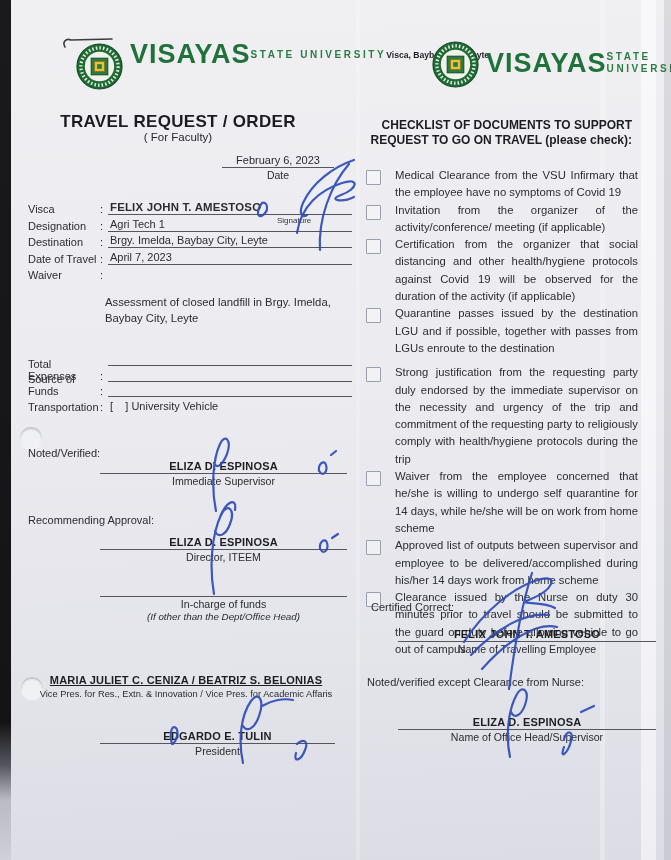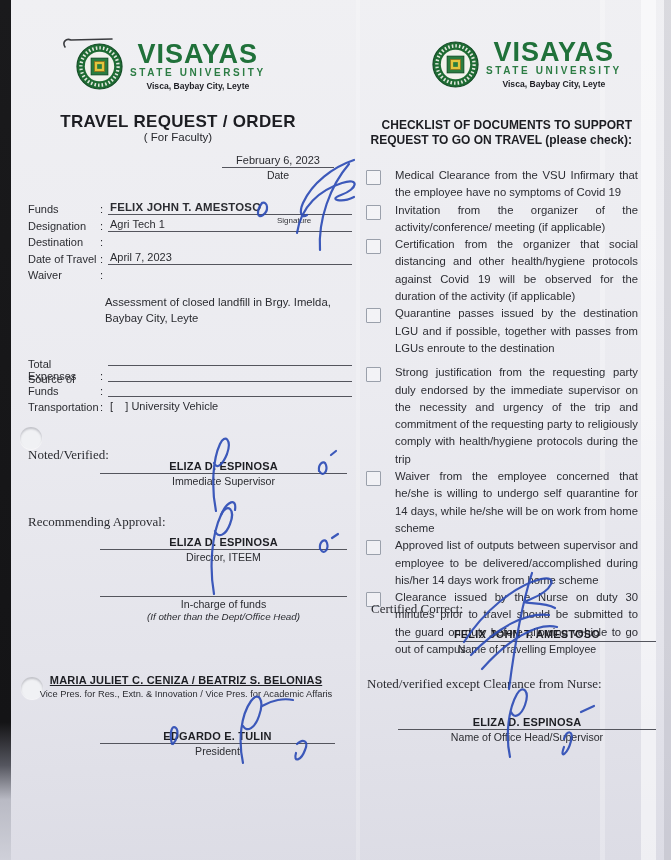--- a/index.html
+++ b/index.html
@@ -15,21 +15,21 @@
   .s1 { left:641px; width:15px; background:rgba(255,255,255,0.55); }
   .s2 { left:600px; width:5px;  background:rgba(255,255,255,0.28); }
   .s3 { left:356px; width:4px;  background:rgba(255,255,255,0.22); }
   .s4 { left:664px; width:7px;  background:rgba(150,150,165,0.25); }
   .hole { position:absolute; width:22px; height:22px; border-radius:50%;
     background:#f0f1f4; box-shadow: inset 0 2px 2px rgba(60,60,75,0.25), 0 1px 1px rgba(255,255,255,0.7); }
 
   
   .hdr { position:absolute; display:flex; align-items:flex-start; gap:7px; }
   .seal { flex:0 0 auto; }
-  .wordmark { display:flex; flex-direction:column; align-items:center; }
+  .wordmark { display:flex; align-items:center; }
   .org-name { font-size:27px; font-weight:bold; letter-spacing:1px; color:#20713a; line-height:25px; }
   .org-sub  { font-size:10px; font-weight:bold; letter-spacing:2.6px; color:#2c7c44; line-height:12px; }
   .org-addr { font-size:8.6px; font-weight:bold; color:#1e1f24; line-height:11px; margin-top:2px; }
 
   .doc-title { position:absolute; text-align:center; font-weight:bold; font-size:17px; letter-spacing:0.3px; color:#1c1d22; }
   .doc-sub   { position:absolute; text-align:center; font-size:11.5px; color:#26272c; }
 
   
   .date-block { position:absolute; left:222px; top:154px; width:112px; text-align:center; font-size:11px; }
   .date-value { border-bottom:1px solid #54555d; padding-bottom:1px; }
@@ -42,21 +42,21 @@
   .fcolon { width:8px; }
   .fvalue { flex:1; border-bottom:1px solid #54555d; padding:0 0 1px 2px; white-space:nowrap; }
   .frow.no-line .fvalue { border-bottom:none; }
   .fvalue.bold { font-weight:bold; font-size:11.4px; letter-spacing:0.2px; }
   .purpose { margin:13px 0 0 77px; width:238px; font-size:11.3px; line-height:16.5px; }
 
   .expenses { position:absolute; left:28px; top:350px; width:324px; font-size:11px; }
   .expenses .frow { height:15.8px; }
   .pre { white-space:pre; }
 
-  .small-label { position:absolute; font-size:13px; color:#2b2c31;font-family:Liberation Serif, serif; }
+  .small-label { position:absolute; font-size:11px; color:#2b2c31; }
 
   .sigblock { position:absolute; width:247px; text-align:center; }
   .sigblock .sname { font-weight:bold; font-size:11px; letter-spacing:0.2px; color:#1d1e23; }
   .sigblock .sline { border-top:1px solid #54555d; margin-top:1px; }
   .sigblock .stitle { font-size:10.6px; margin-top:1px; }
   .sigblock .snote { font-size:9.8px; font-style:italic; margin-top:1px; }
 
   .vp-block { position:absolute; left:18px; top:674px; width:336px; text-align:center; }
   .vp-names { font-weight:bold; font-size:11px; text-decoration:underline; color:#1d1e23; letter-spacing:0.2px; }
   .vp-title { font-size:9.3px; margin-top:3px; }
@@ -106,32 +106,33 @@
   <div class="doc-sub" style="left:28px; top:131px; width:300px;">( For Faculty)</div>
 
   <div class="date-block">
     <div class="date-value">February 6, 2023</div>
     <div class="date-cap">Date</div>
   </div>
   <div class="sig-cap">Signature</div>
 
   <div class="form">
     <div class="frow">
-      <span class="flabel">Funds</span>
+      <span class="flabel">Visca</span>
       <span class="fcolon">:</span>
       <span class="fvalue bold">FELIX JOHN T. AMESTOSO</span>
     </div>
     <div class="frow">
       <span class="flabel">Designation</span>
       <span class="fcolon">:</span>
       <span class="fvalue">Agri Tech 1</span>
     </div>
     <div class="frow">
       <span class="flabel">Destination</span>
       <span class="fcolon">:</span>
+      <span class="fvalue">Brgy. Imelda, Baybay City, Leyte</span>
     </div>
     <div class="frow">
       <span class="flabel">Date of Travel</span>
       <span class="fcolon">:</span>
       <span class="fvalue">April 7, 2023</span>
     </div>
     <div class="frow no-line">
       <span class="flabel">Waiver</span>
       <span class="fcolon">:</span>
       <span class="fvalue"></span>

